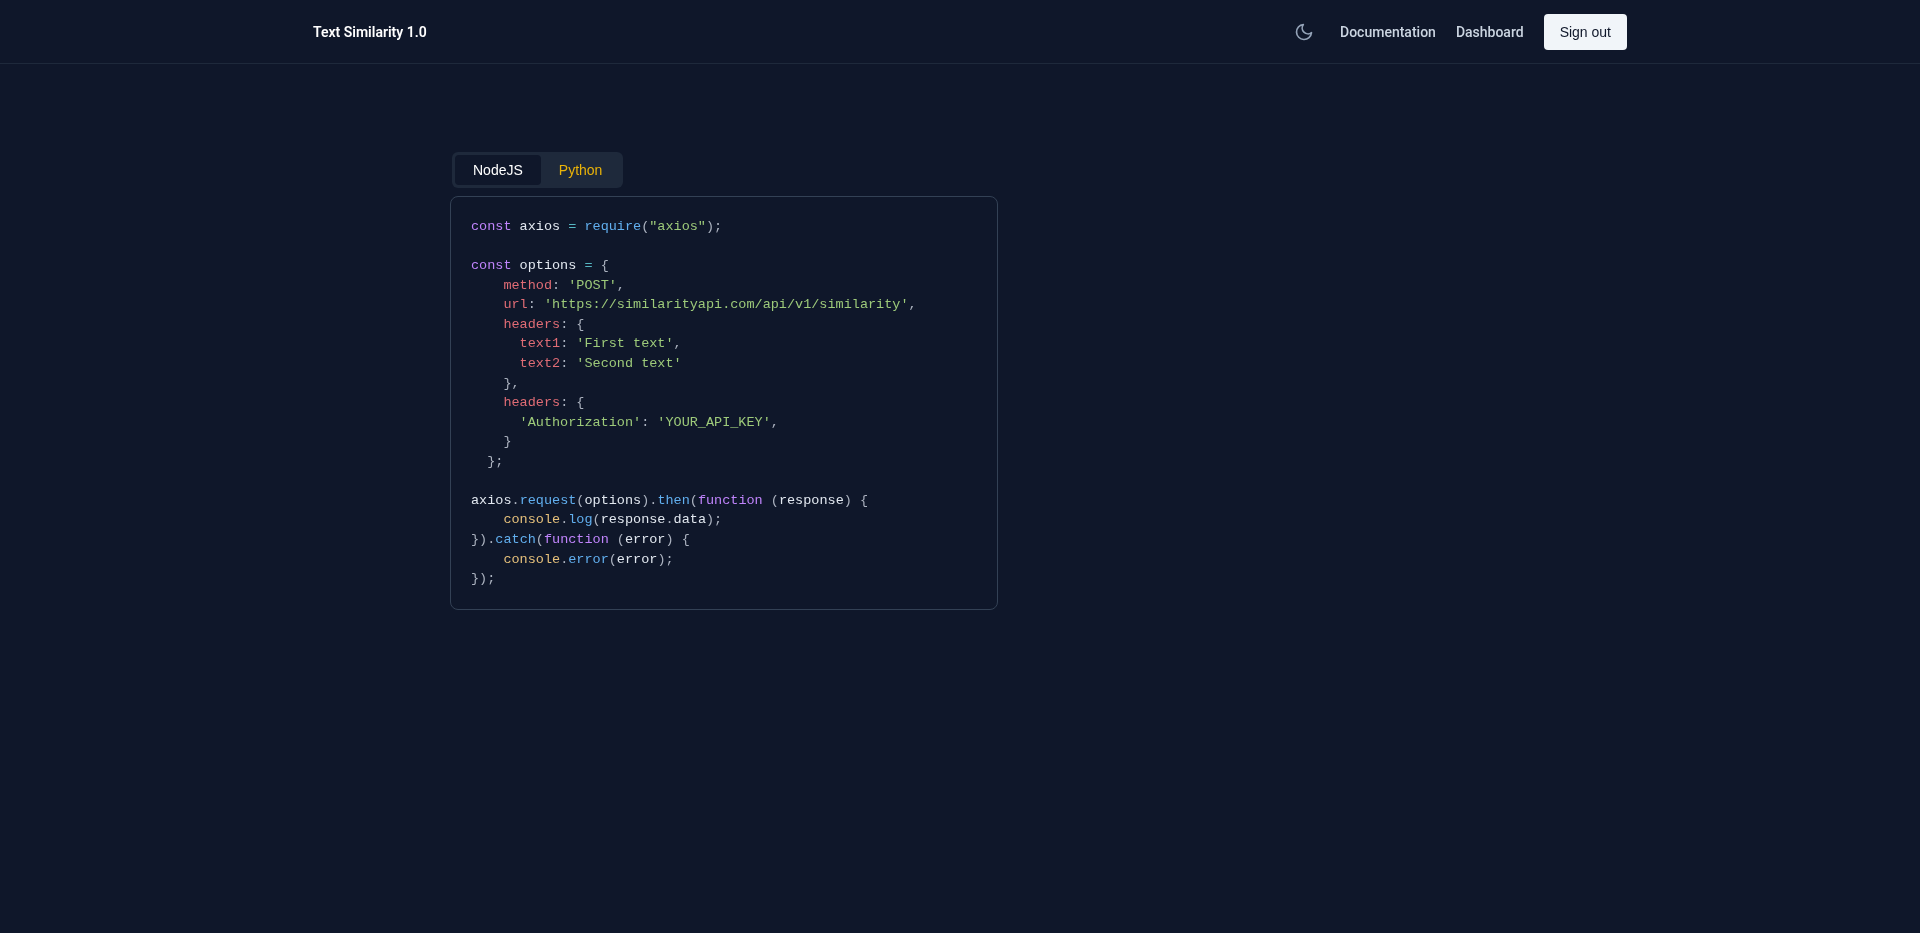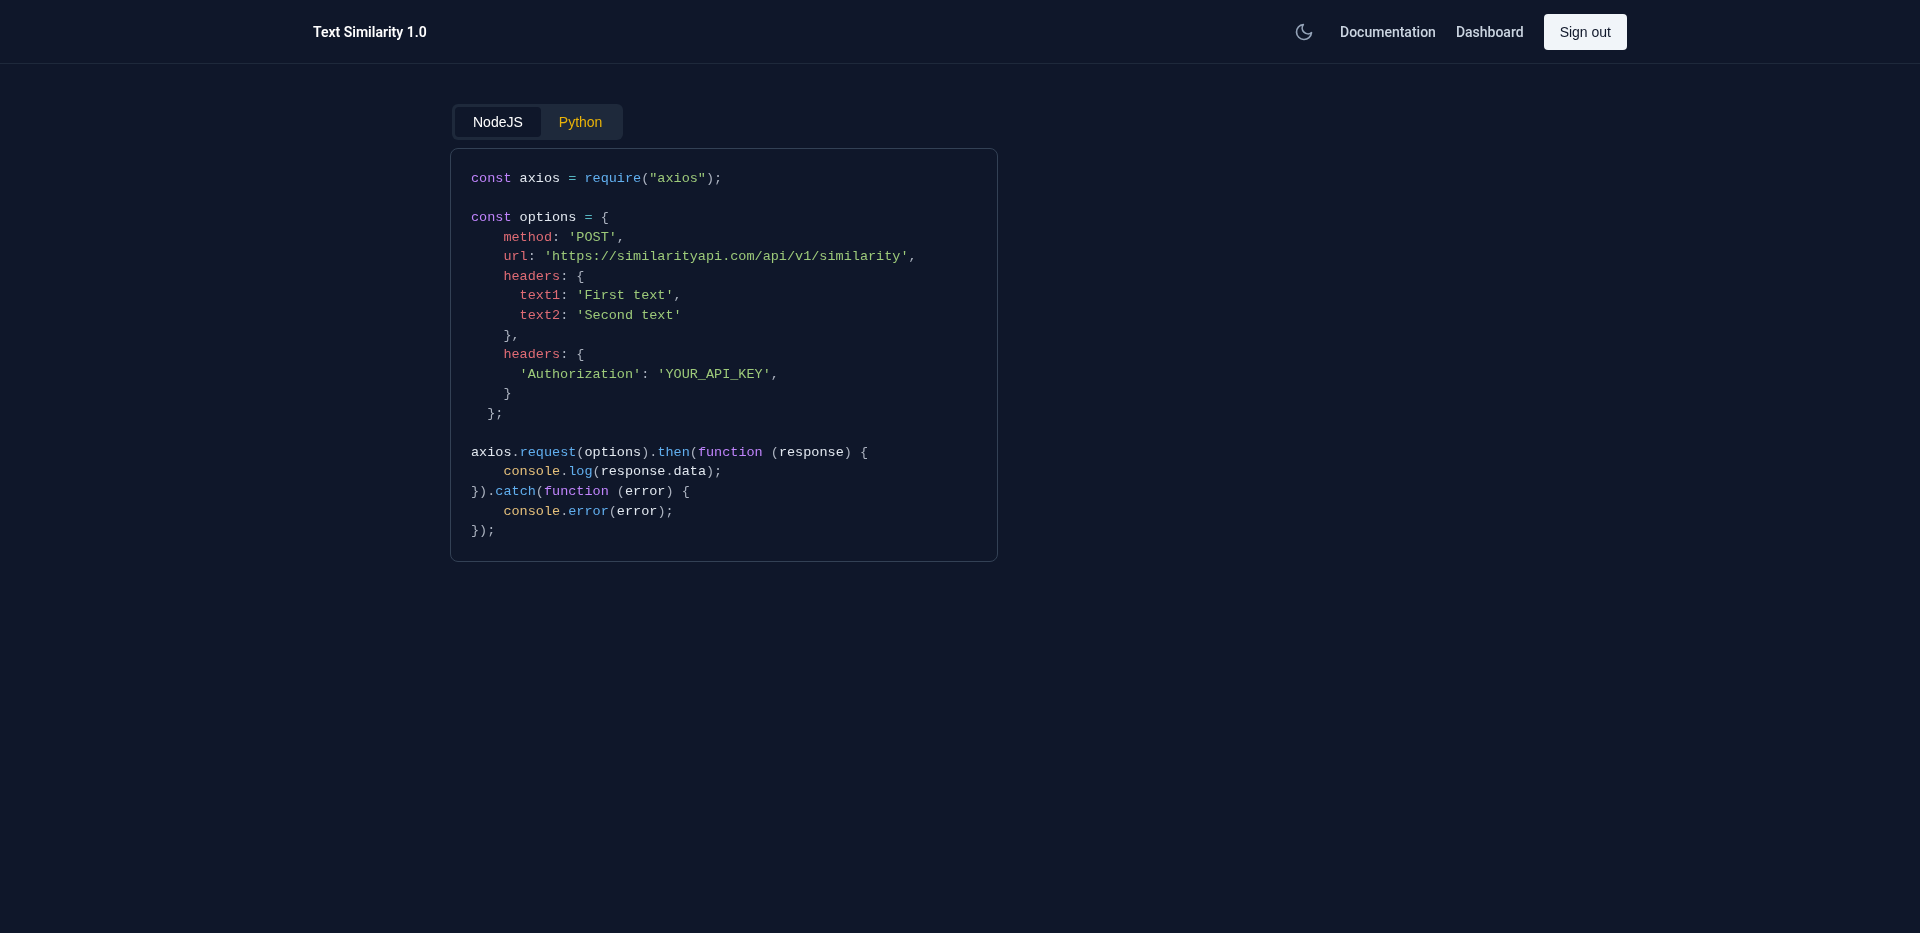--- a/index.html
+++ b/index.html
@@ -78,20 +78,21 @@
       font-size: 16px;
       margin-bottom: 36px;
     }
     .tabs {
       display: inline-flex;
       background-color: #1e293b;
       border-radius: 6px;
       padding: 3px;
       margin-bottom: 8px;
       margin-left: 2px;
+      margin-top: 48px;
     }
     .tab {
       padding: 7px 18px;
       border-radius: 4px;
       font-size: 14px;
       font-weight: 500;
       cursor: pointer;
       border: none;
       background: none;
       color: #eab308;

